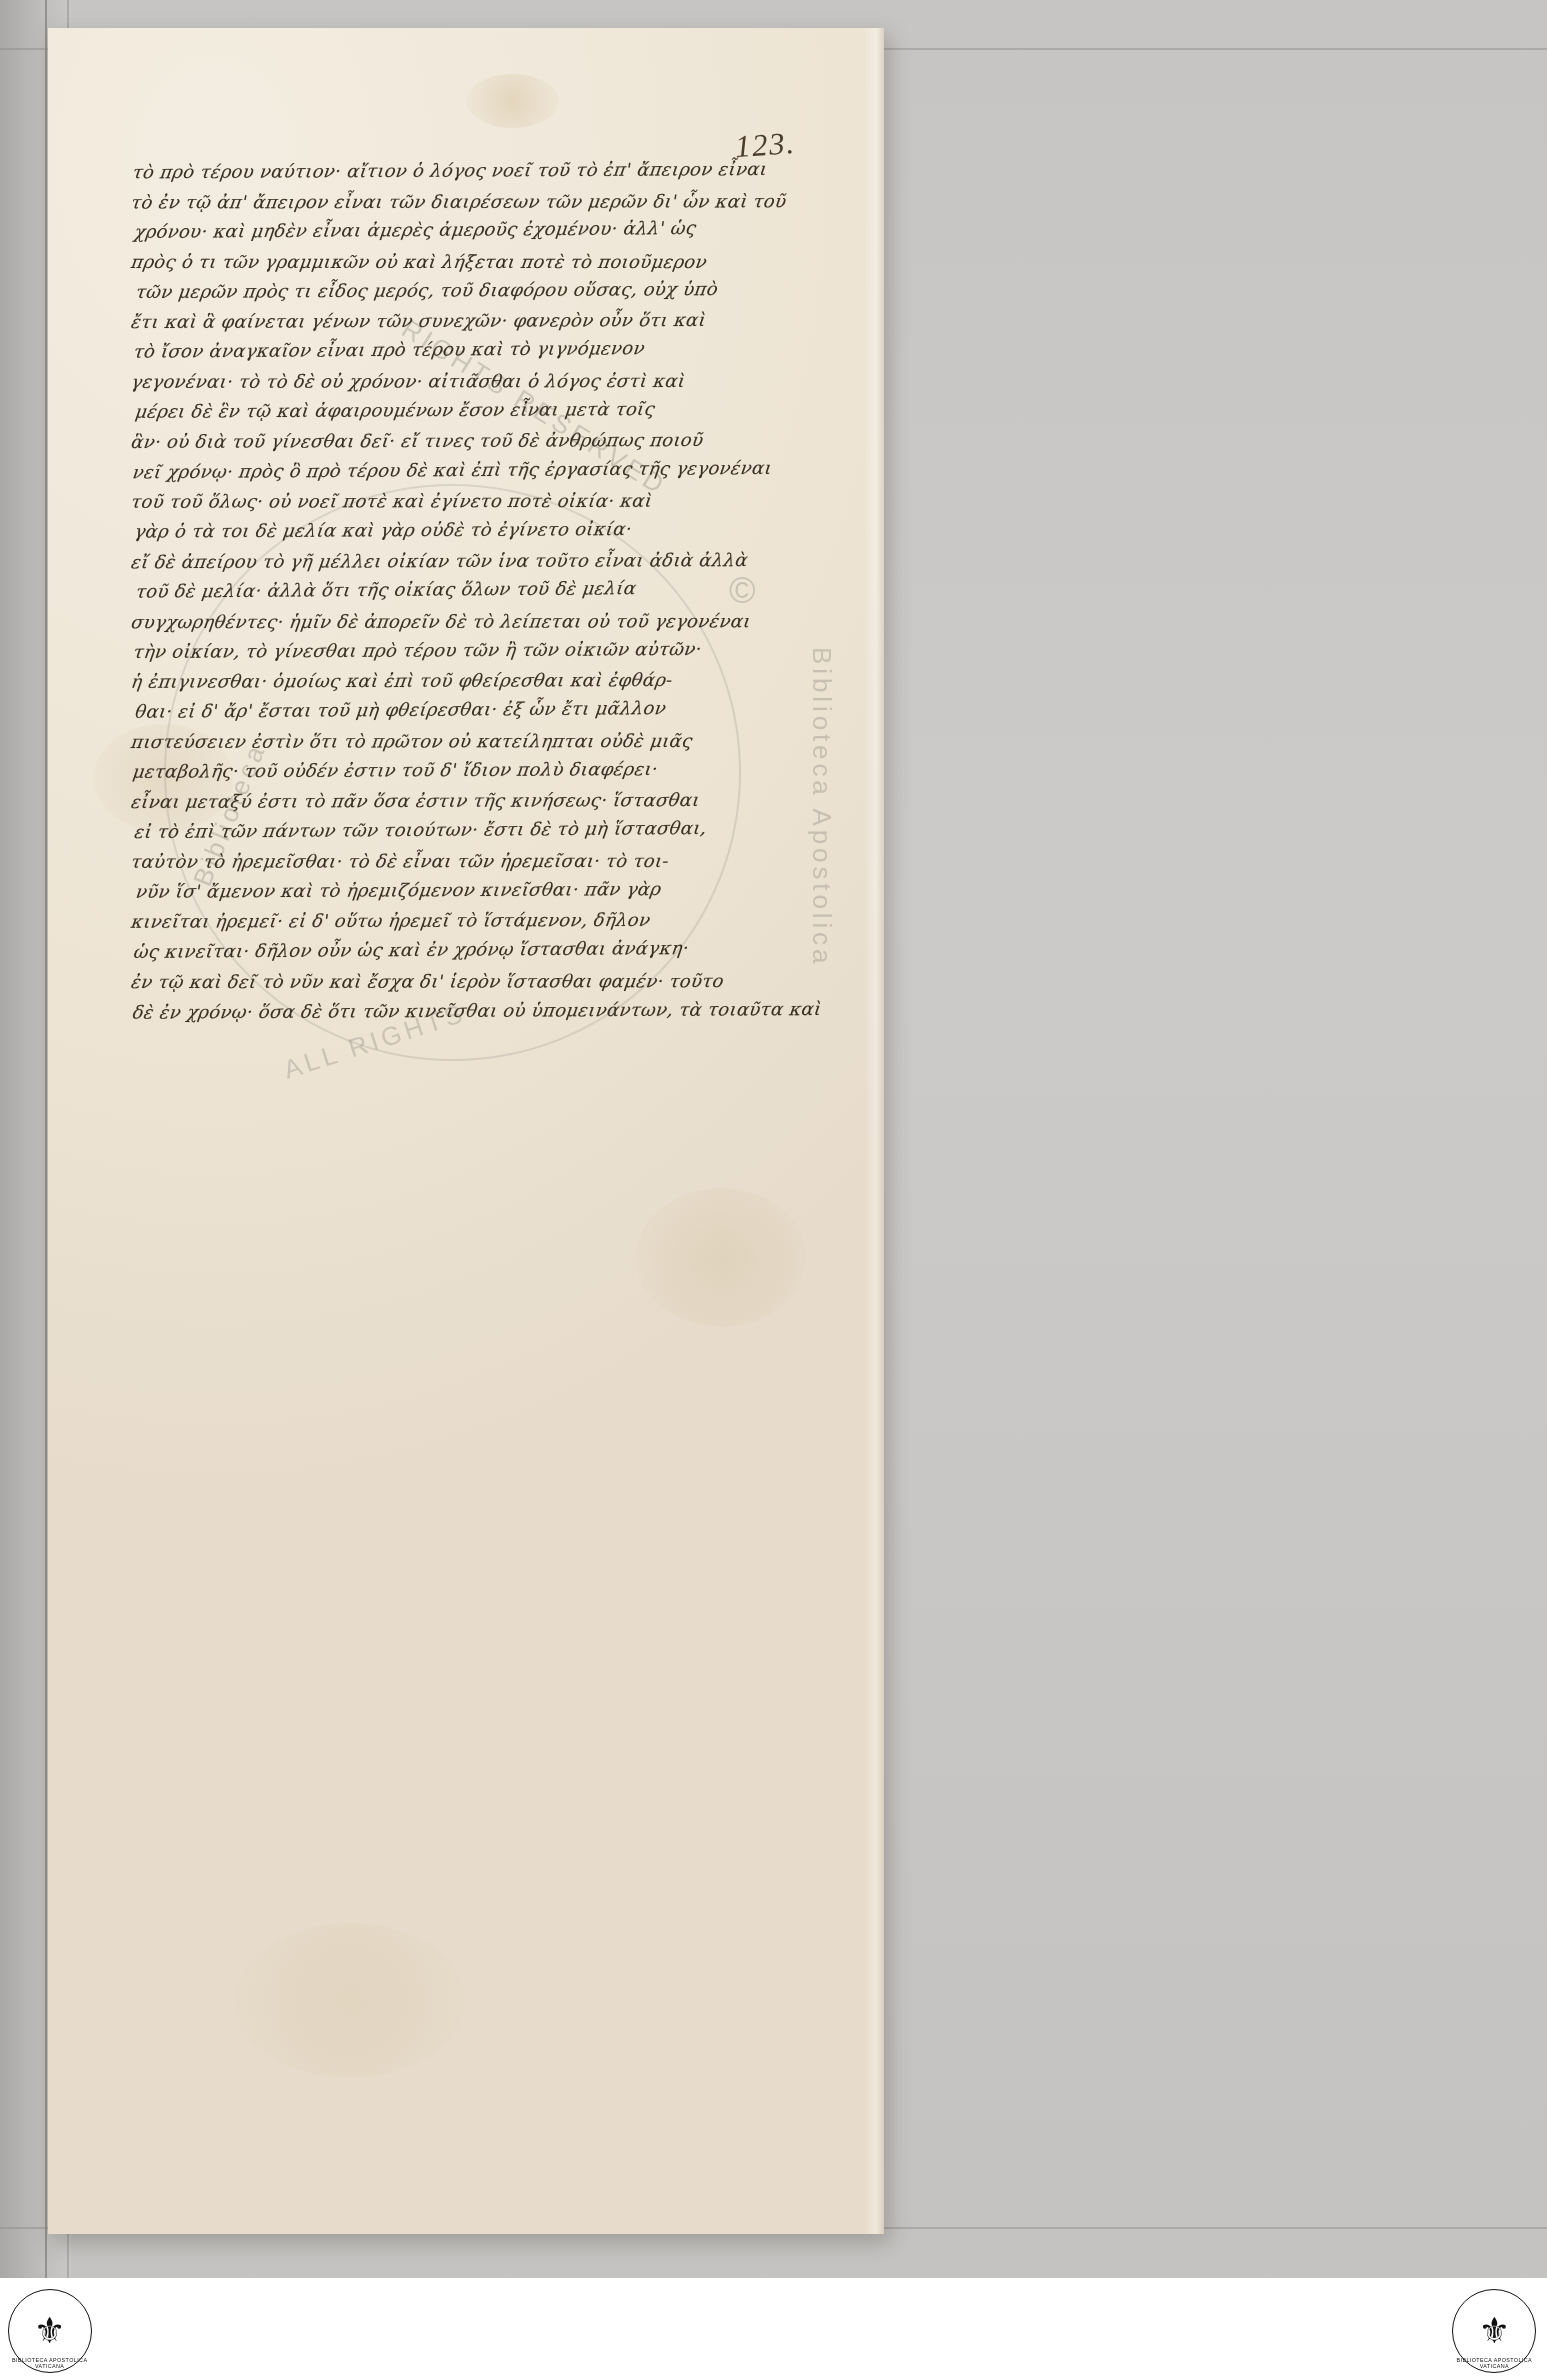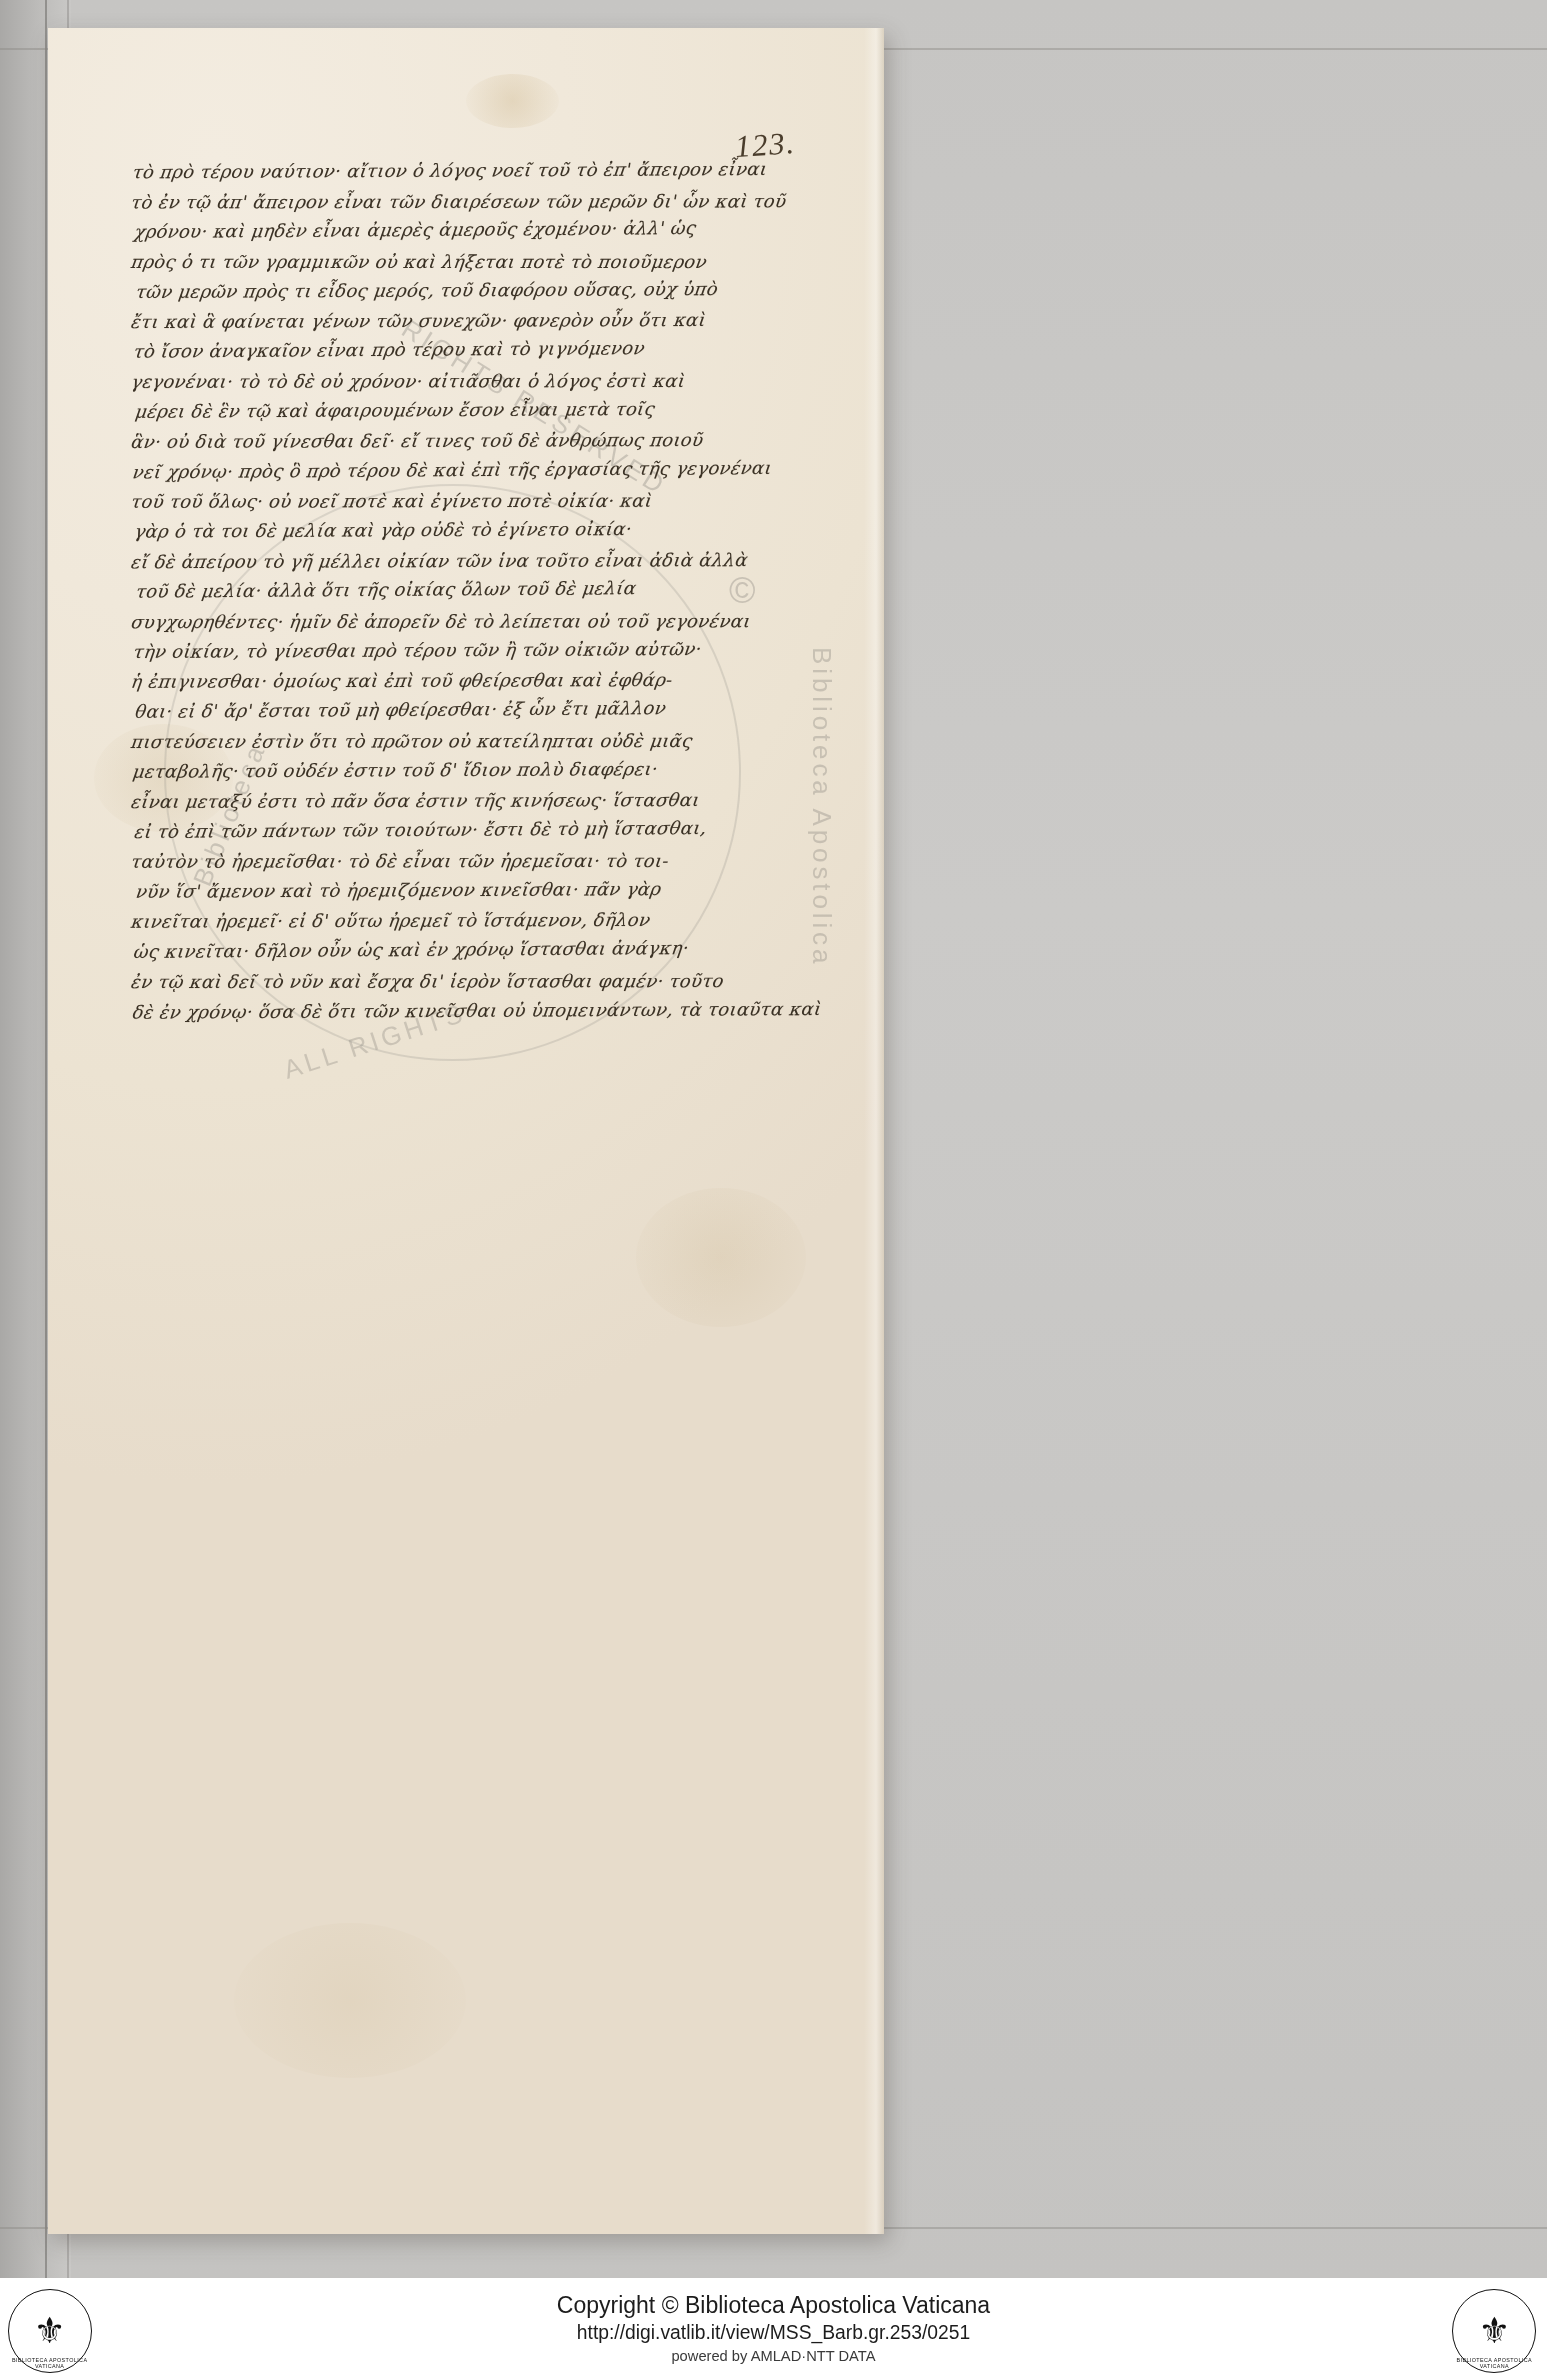--- a/index.html
+++ b/index.html
@@ -297,25 +297,20 @@
 
 <div id="footer">
 
   <div class="crest" id="crest-left">
     <div class="crest-ring">
       <span class="crest-glyph">⚜</span>
       <span class="crest-caption">BIBLIOTECA APOSTOLICA VATICANA</span>
     </div>
   </div>
 
-  <div id="footer-text">
-    <div id="copyright-line">Copyright © Biblioteca Apostolica Vaticana</div>
-    <div id="url-line">http://digi.vatlib.it/view/MSS_Barb.gr.253/0251</div>
-    <div id="powered-line">powered by AMLAD·NTT DATA</div>
-  </div>
 
   <div class="crest" id="crest-right">
     <div class="crest-ring">
       <span class="crest-glyph">⚜</span>
       <span class="crest-caption">BIBLIOTECA APOSTOLICA VATICANA</span>
     </div>
   </div>
 </div>
 
 

